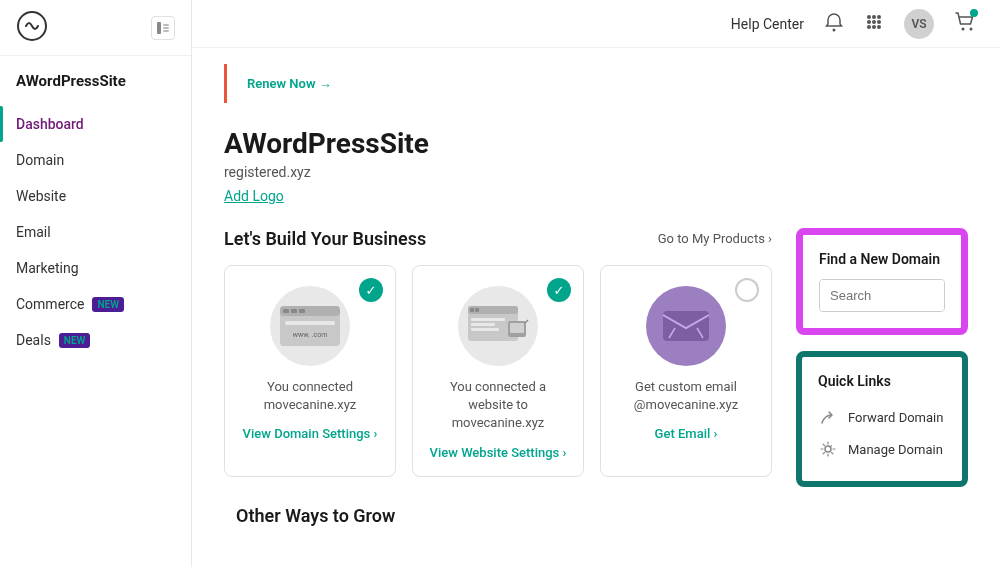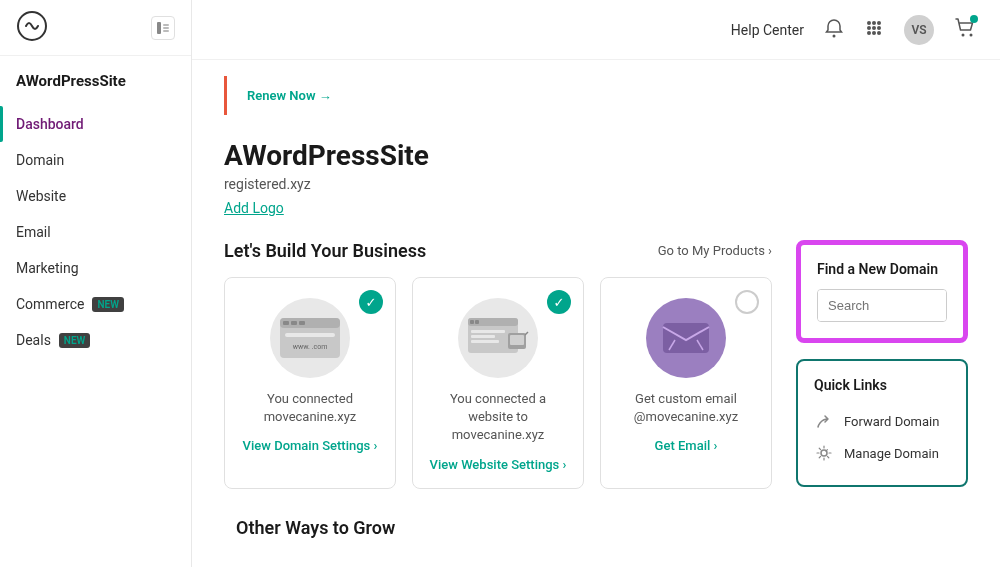--- a/index.html
+++ b/index.html
@@ -69,40 +69,40 @@
       content: '';
       position: absolute;
       left: 0;
       top: 0;
       bottom: 0;
       width: 3px;
       background: #00a58c;
       border-radius: 0 2px 2px 0;
     }
     .badge-new {
-      background: #404040;
+      background: #4c1d95;
       color: #00a58c;
       font-size: 10px;
       font-weight: 600;
       padding: 2px 5px;
       border-radius: 3px;
       text-transform: uppercase;
     }
 
     
     #main {
       flex: 1;
       display: flex;
       flex-direction: column;
       overflow: hidden;
     }
 
     
     #topnav {
-      height: 60px;
+      height: 48px;
       display: flex;
       align-items: center;
       justify-content: flex-end;
       padding: 0 24px;
       border-bottom: 1px solid #f0f0f0;
       gap: 20px;
     }
     .topnav-link {
       font-size: 14px;
       color: #333;
@@ -283,21 +283,21 @@
     .other-section-title {
       font-size: 18px;
       font-weight: 600;
       color: #1a1a1a;
       margin-top: 28px;
       margin-left: 12px;
     }
 
     
     .right-panel-box {
-      border: 5px solid #d946ef;
+      border: 7px solid #d946ef;
       border-radius: 8px;
       padding: 16px;
       margin-bottom: 16px;
     }
     .right-panel-title {
       font-size: 14px;
       font-weight: 600;
       color: #1a1a1a;
       margin-bottom: 12px;
     }
@@ -311,21 +311,21 @@
     .search-input {
       flex: 1;
       border: none;
       outline: none;
       padding: 8px 10px;
       font-size: 13px;
       color: #333;
     }
 
     .quick-links-box {
-      border: 2px solid #0f766e;
+      border: 6px solid #0f766e;
       border-radius: 8px;
       padding: 16px;
     }
     .quick-links-title {
       font-size: 14px;
       font-weight: 600;
       color: #1a1a1a;
       margin-bottom: 12px;
     }
     .quick-link-item {

